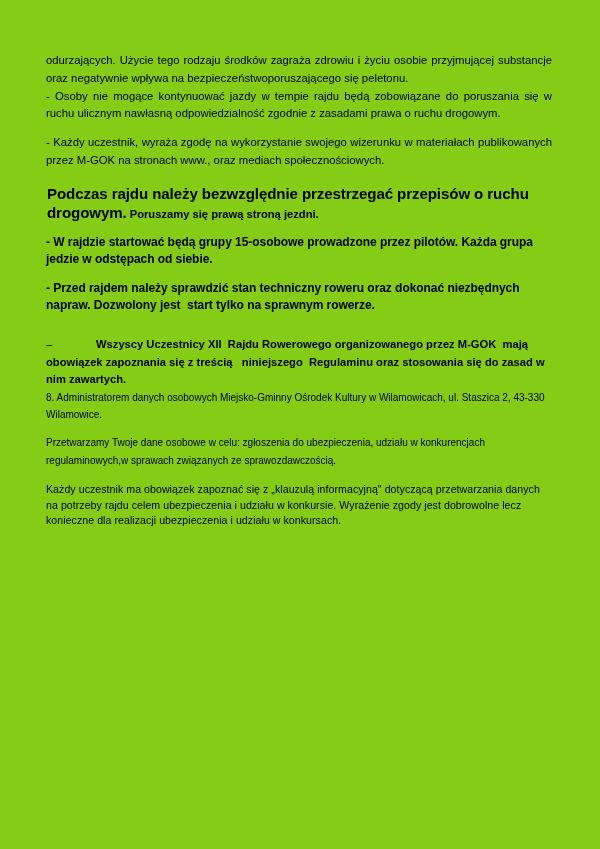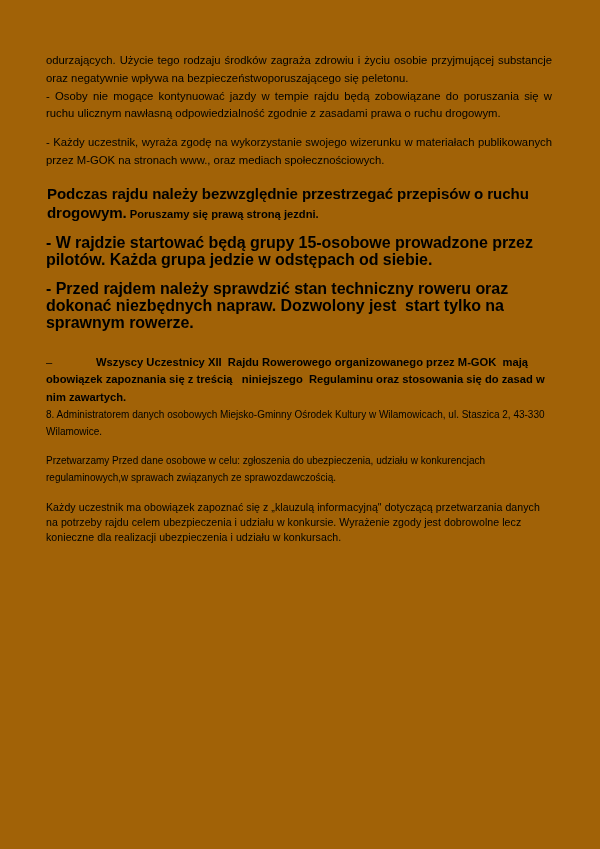--- a/index.html
+++ b/index.html
@@ -14,21 +14,21 @@
     font-family: "Liberation Sans", sans-serif;
     color: #000000;
     -webkit-font-smoothing: antialiased;
   }
   .page {
     position: absolute;
     left: 0;
     top: 0;
     width: 600px;
     height: 849px;
-    background: #a16207;
+    background: #84cc16;
     overflow: hidden;
   }
   .content {
     position: absolute;
     left: 46px;
     top: 52px;
     width: 506px;
   }
 
   
@@ -55,21 +55,21 @@
     letter-spacing: -0.1px;
   }
   .heading-tail {
     font-size: 11.2px;
     font-weight: bold;
     letter-spacing: 0;
   }
 
   .p.bolditem {
     font-weight: bold;
-    font-size: 16px;
+    font-size: 12px;
     line-height: 17.4px;
     text-align: left;
     letter-spacing: -0.05px;
   }
 
   .p.dash-item {
     font-weight: bold;
     font-size: 11.2px;
     line-height: 17.4px;
     text-align: left;
@@ -129,20 +129,20 @@
 
 
     <div class="gap-md"></div>
 
     <p class="p dash-item"><span class="dash-lead">–</span><span>Wszyscy Uczestnicy XII  Rajdu Rowerowego organizowanego przez M-GOK  mają obowiązek zapoznania się z treścią   niniejszego  Regulaminu oraz stosowania się do zasad w nim zawartych.</span></p>
 
     <p class="p plain">8. Administratorem danych osobowych Miejsko-Gminny Ośrodek Kultury w Wilamowicach, ul. Staszica 2, 43-330 Wilamowice.</p>
 
     <div class="gap-md"></div>
 
-    <p class="p plain">Przetwarzamy Przed dane osobowe w celu: zgłoszenia do ubezpieczenia, udziału w konkurencjach regulaminowych,w sprawach związanych ze sprawozdawczością.</p>
+    <p class="p plain">Przetwarzamy Twoje dane osobowe w celu: zgłoszenia do ubezpieczenia, udziału w konkurencjach regulaminowych,w sprawach związanych ze sprawozdawczością.</p>
 
     <div class="gap-lg"></div>
 
     <p class="p small">Każdy uczestnik ma obowiązek zapoznać się z „klauzulą informacyjną" dotyczącą przetwarzania danych na potrzeby rajdu celem ubezpieczenia i udziału w konkursie. Wyrażenie zgody jest dobrowolne lecz konieczne dla realizacji ubezpieczenia i udziału w konkursach.</p>
 
   </div>
 </div>
 
 </body></html>

